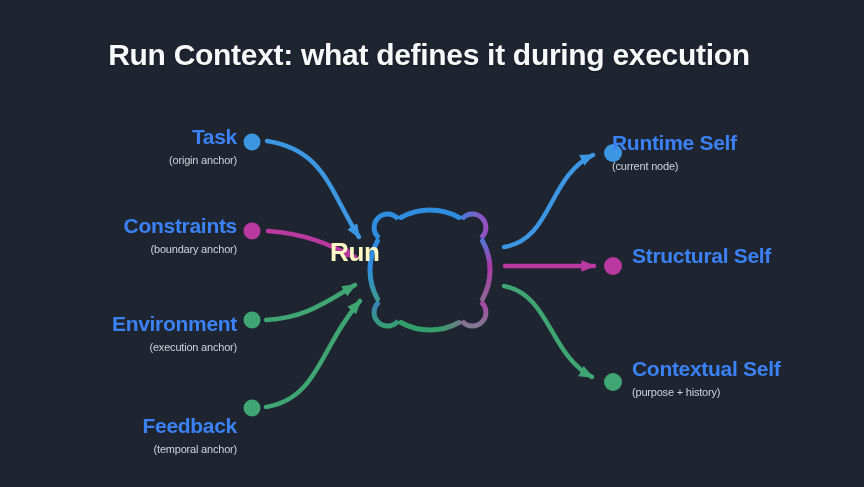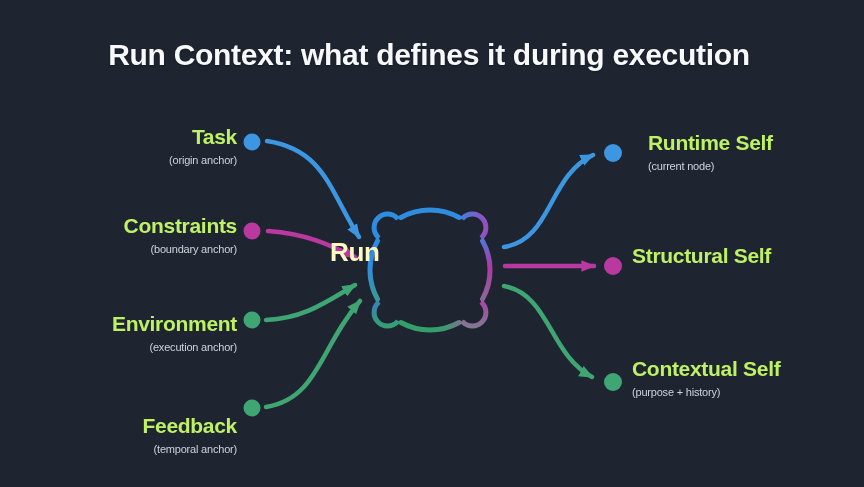--- a/index.html
+++ b/index.html
@@ -26,37 +26,37 @@
   .diagram-svg { position: absolute; top: 0; left: 0; }
   .label-block { position: absolute; white-space: nowrap; }
   .label-block.left  { text-align: right; }
   .label-block.right { text-align: left; }
   .label-main {
     display: block;
     font-size: 21px;
     line-height: 25px;
     font-weight: 700;
     letter-spacing: -0.3px;
-    color: #bef264;
+    color: #3b82f6;
   }
   .label-sub {
     display: block;
     font-size: 11px;
     line-height: 23px;
     font-weight: 400;
     letter-spacing: -0.2px;
     color: #ccd3dc;
   }
   
   .pos-task        { top: 124px; right: 627px; }
   .pos-constraints { top: 213px; right: 627px; margin-left: 18px; }
   .pos-environment { top: 311px; right: 627px; }
   .pos-feedback    { top: 413px; right: 627px; }
   
-  .pos-runtime     { top: 130px; left: 648px; }
+  .pos-runtime     { top: 130px; left: 612px; }
   .pos-structural  { top: 243px; left: 632px; }
   .pos-contextual  { top: 356px; left: 632px; }
   .center-label {
     position: absolute;
     left: 330px;
     top: 234px;
     width: 200px;
     text-align: left;
     font-size: 26px;
     line-height: 36px;

